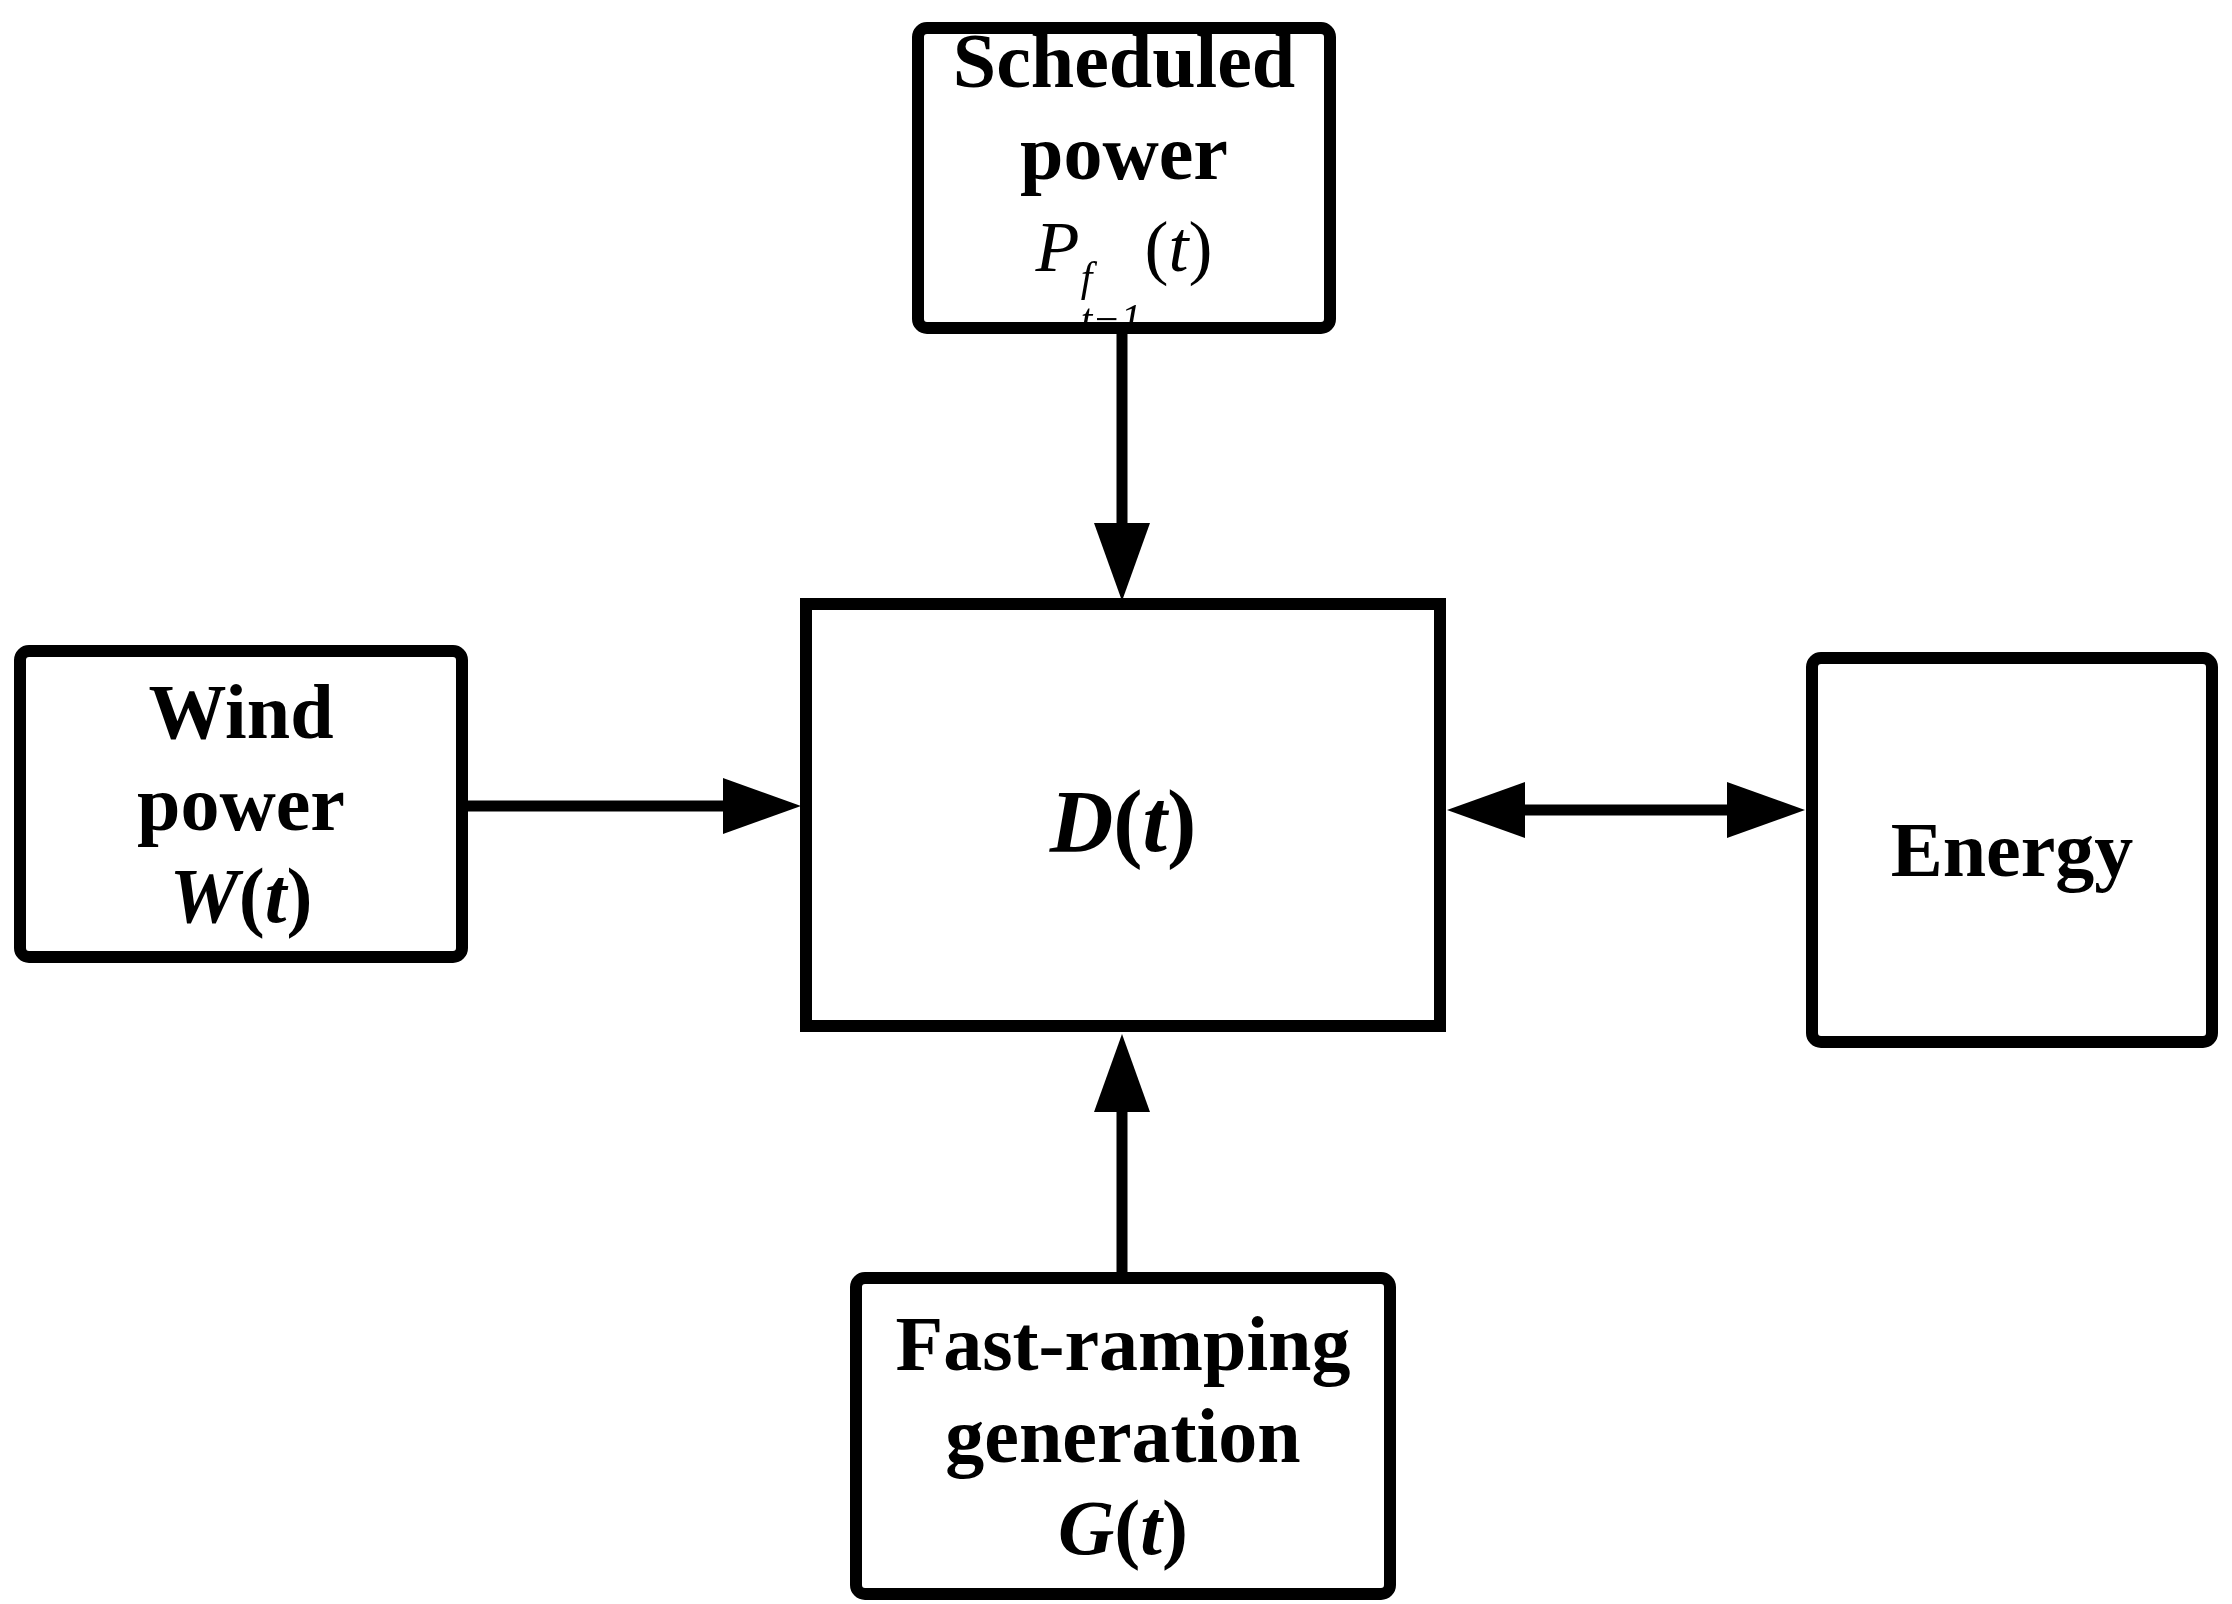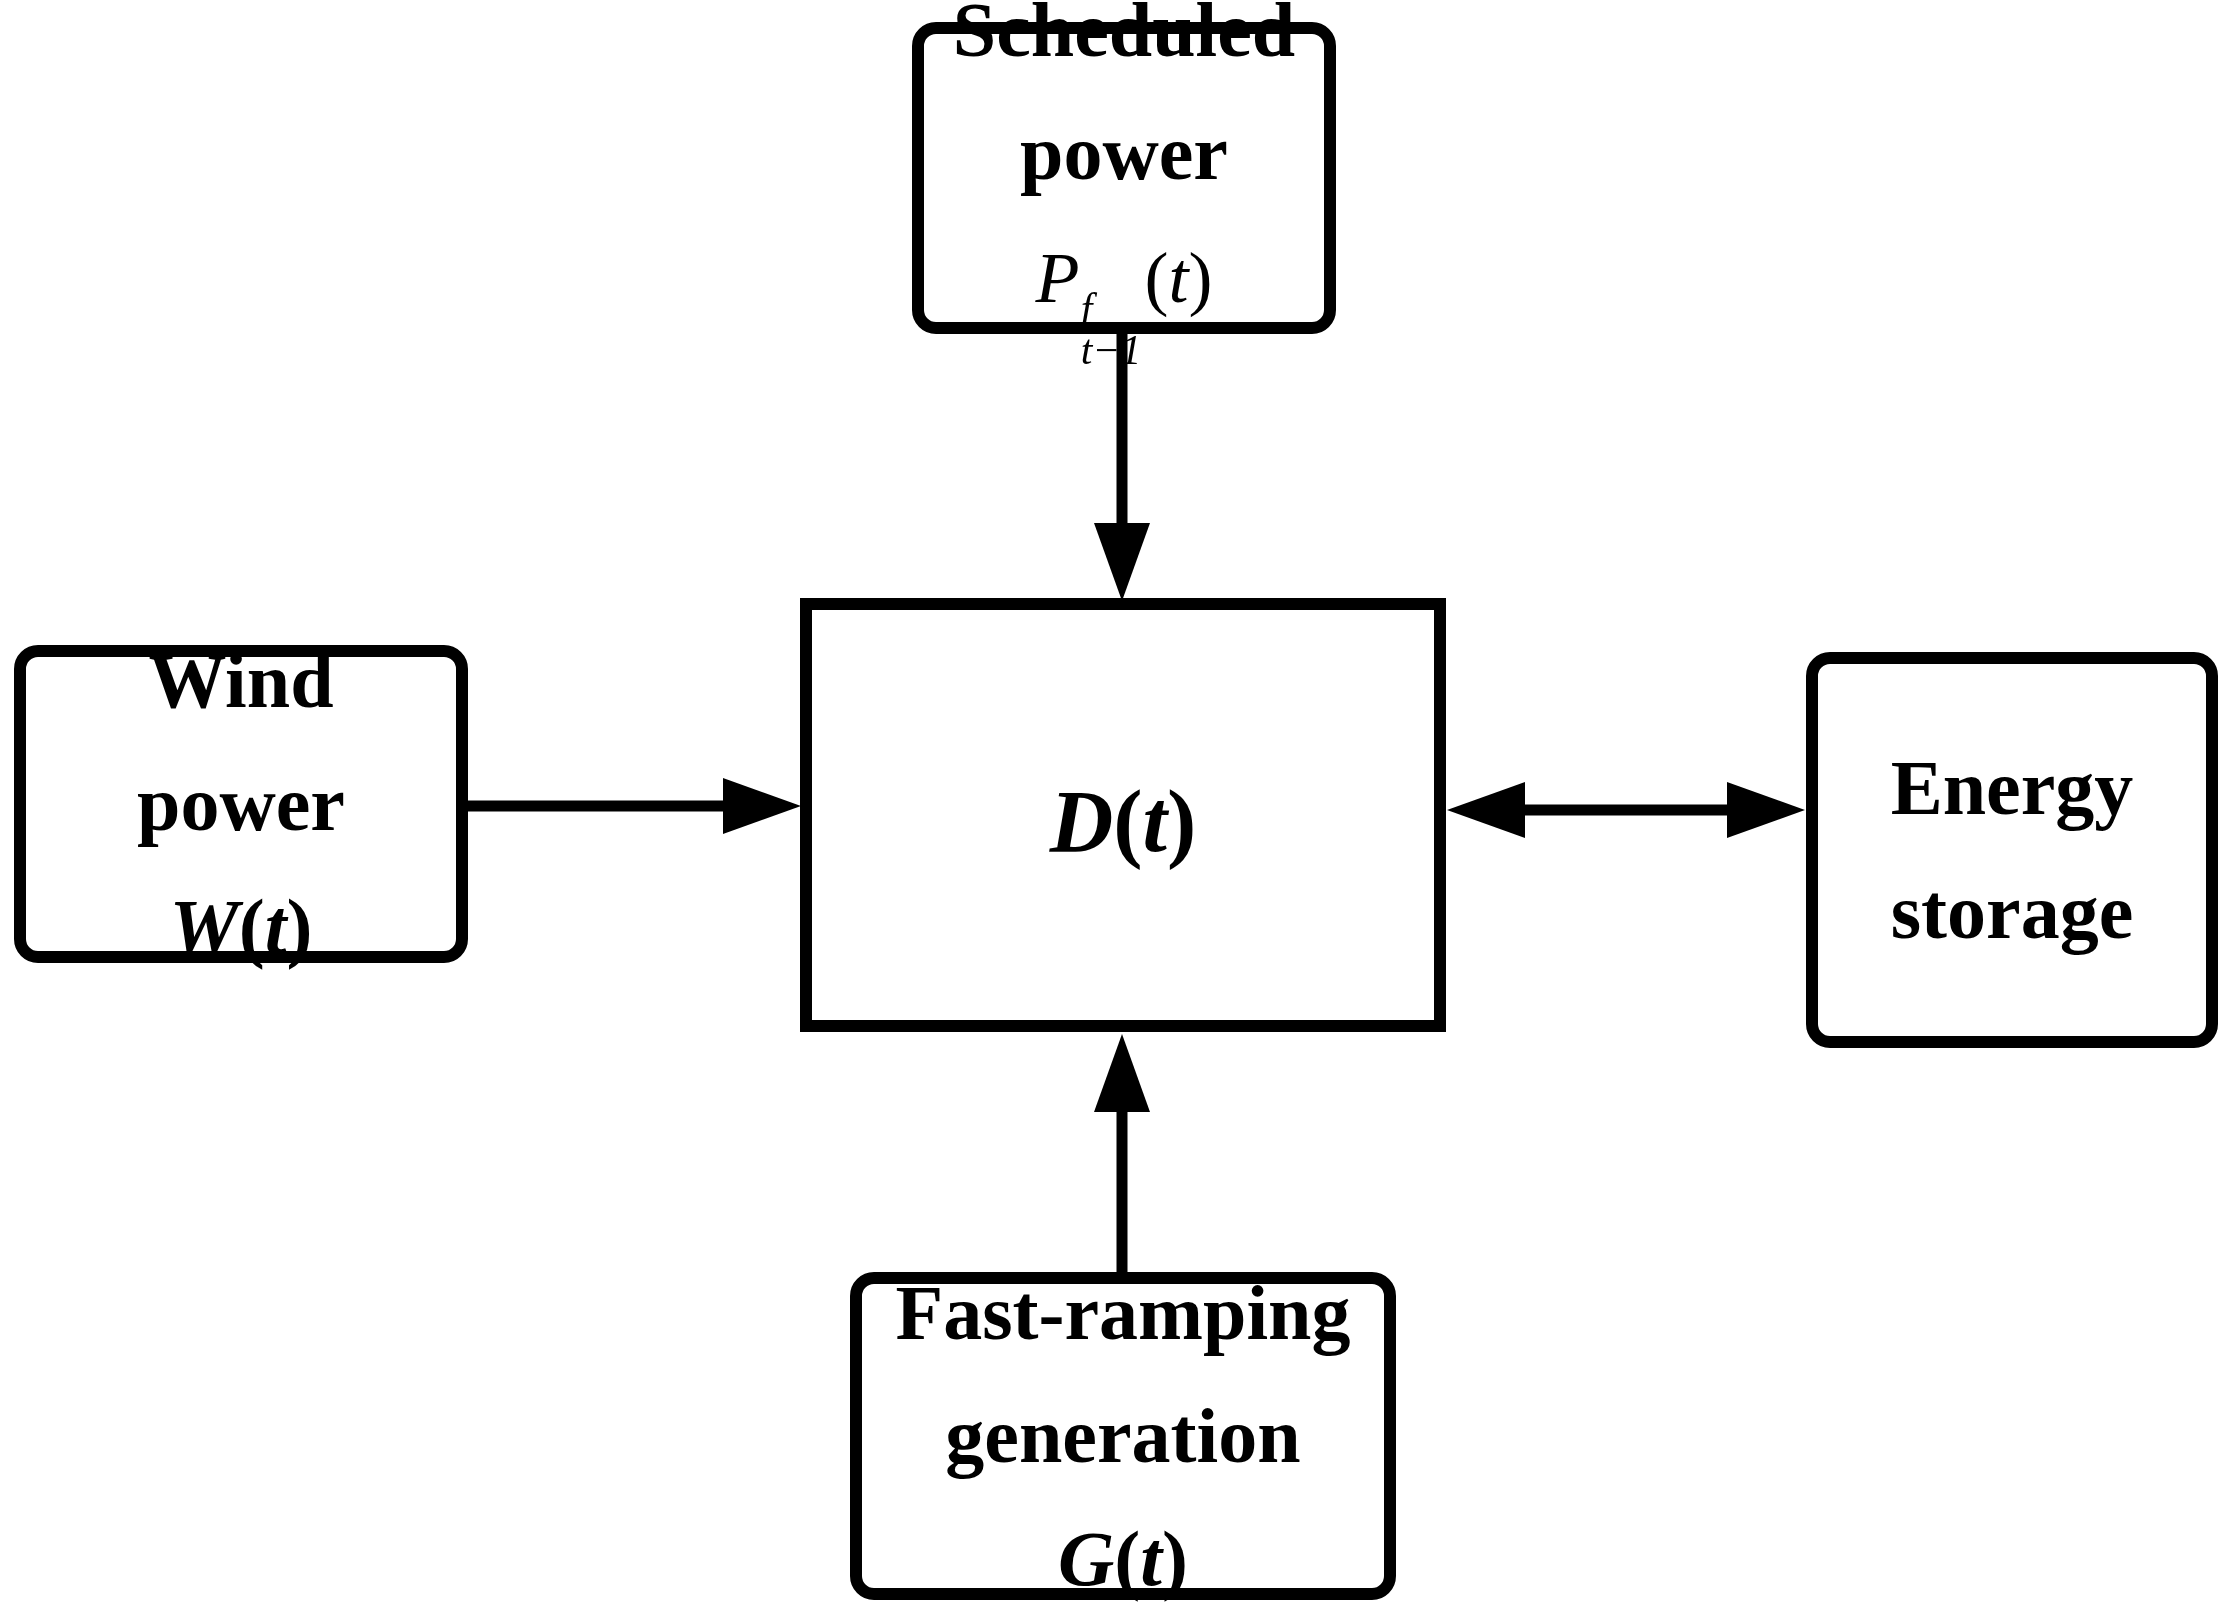--- a/index.html
+++ b/index.html
@@ -29,22 +29,21 @@
     border: 12px solid #000000;
     background: #ffffff;
     display: flex;
     flex-direction: column;
     align-items: center;
     justify-content: center;
     text-align: center;
     line-height: 1.15;
   }
   .rounded {
-    border-radius: 24px;
-    gap: 31px;
+    border-radius: 15px;
   }
   .lbl {
     font-weight: bold;
     font-size: 78px;
     line-height: 1.18;
     white-space: nowrap;
   }
   .formula {
     font-size: 78px;
     line-height: 1.18;
@@ -119,21 +118,20 @@
   </div>
 
   <div class="node" id="node-demand" style="left:800px; top:598px; width:646px; height:434px;">
     <div class="formula boldmath">
       <span class="mvar">D</span><span class="mpar">(</span><span class="mvar">t</span><span class="mpar">)</span>
     </div>
   </div>
 
   <div class="node rounded" id="node-storage" style="left:1806px; top:652px; width:412px; height:396px;">
     <div class="lbl">Energy</div>
-    <div class="lbl">storage</div>
   </div>
 
   <div class="node rounded" id="node-fastramping" style="left:850px; top:1272px; width:546px; height:328px;">
     <div class="lbl">Fast-ramping</div>
     <div class="lbl">generation</div>
     <div class="formula boldmath">
       <span class="mvar">G</span><span class="mpar">(</span><span class="mvar">t</span><span class="mpar">)</span>
     </div>
   </div>
 

